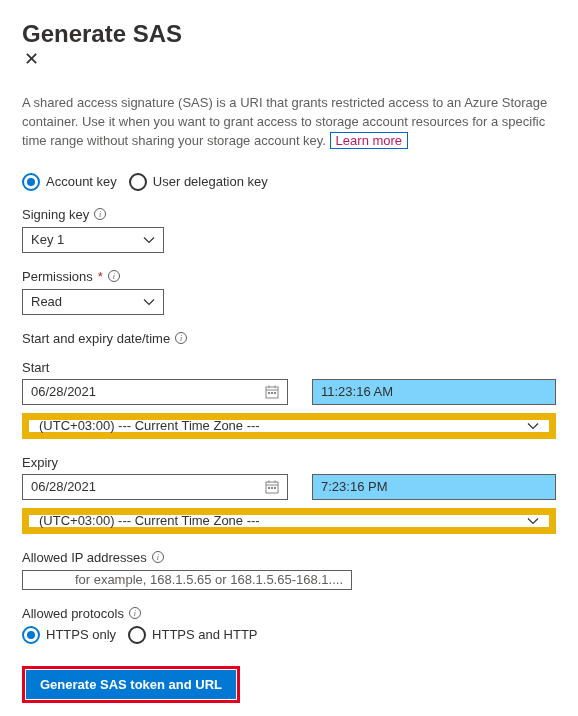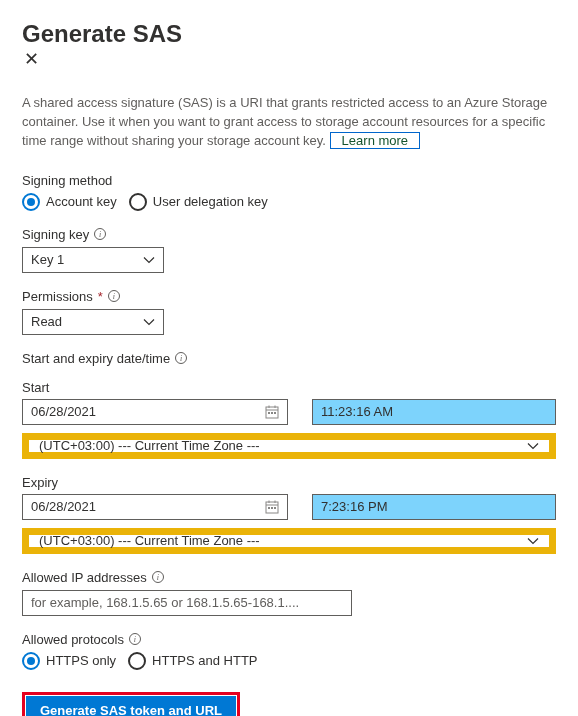--- a/index.html
+++ b/index.html
@@ -33,24 +33,24 @@
       cursor: pointer;
       padding: 2px;
       line-height: 1;
     }
     .description {
       color: #605e5c;
       line-height: 1.45;
       margin-bottom: 22px;
     }
     .learn-more {
-      color: #14532d;
+      color: #be185d;
       text-decoration: none;
       border: 1px solid #0066cc;
-      padding: 0 11px;
+      padding: 0 5px;
     }
     .field-group {
       margin-bottom: 16px;
     }
     .field-label {
       display: flex;
       align-items: center;
       gap: 5px;
       color: #323130;
       margin-bottom: 5px;
@@ -170,25 +170,26 @@
       padding: 4px 10px;
       height: 26px;
       width: 100%;
       cursor: pointer;
       background: #fff;
       margin-bottom: 16px;
     }
     .text-input {
       border: 1px solid #605e5c;
       padding: 4px 8px;
-      height: 26px;
+      height: 20px;
       width: 330px;
       font-family: inherit;
       font-size: 13px;
       color: #323130;
+      text-align: right;
     }
     .text-input::placeholder {
       color: #605e5c;
     }
     .generate-button-wrap {
       display: inline-block;
       border: 3px solid #e6001f;
       padding: 1px;
       margin-top: 6px;
     }
@@ -215,21 +216,20 @@
   <h1 class="title">Generate SAS</h1>
   <span class="close-icon">✕</span>
 </div>
 
 <p class="description">
   <span>A shared access signature (SAS) is a URI that grants restricted access to an Azure Storage container. Use it when you want to grant access to storage account resources for a specific time range without sharing your storage account key.</span>
   <a href="#" class="learn-more">Learn more</a>
 </p>
 
 <div class="field-group">
-  <div class="field-label">Signing method</div>
   <div class="radio-group">
     <label class="radio-option">
       <span class="radio checked"></span>
       <span>Account key</span>
     </label>
     <label class="radio-option">
       <span class="radio unchecked"></span>
       <span>User delegation key</span>
     </label>
   </div>

